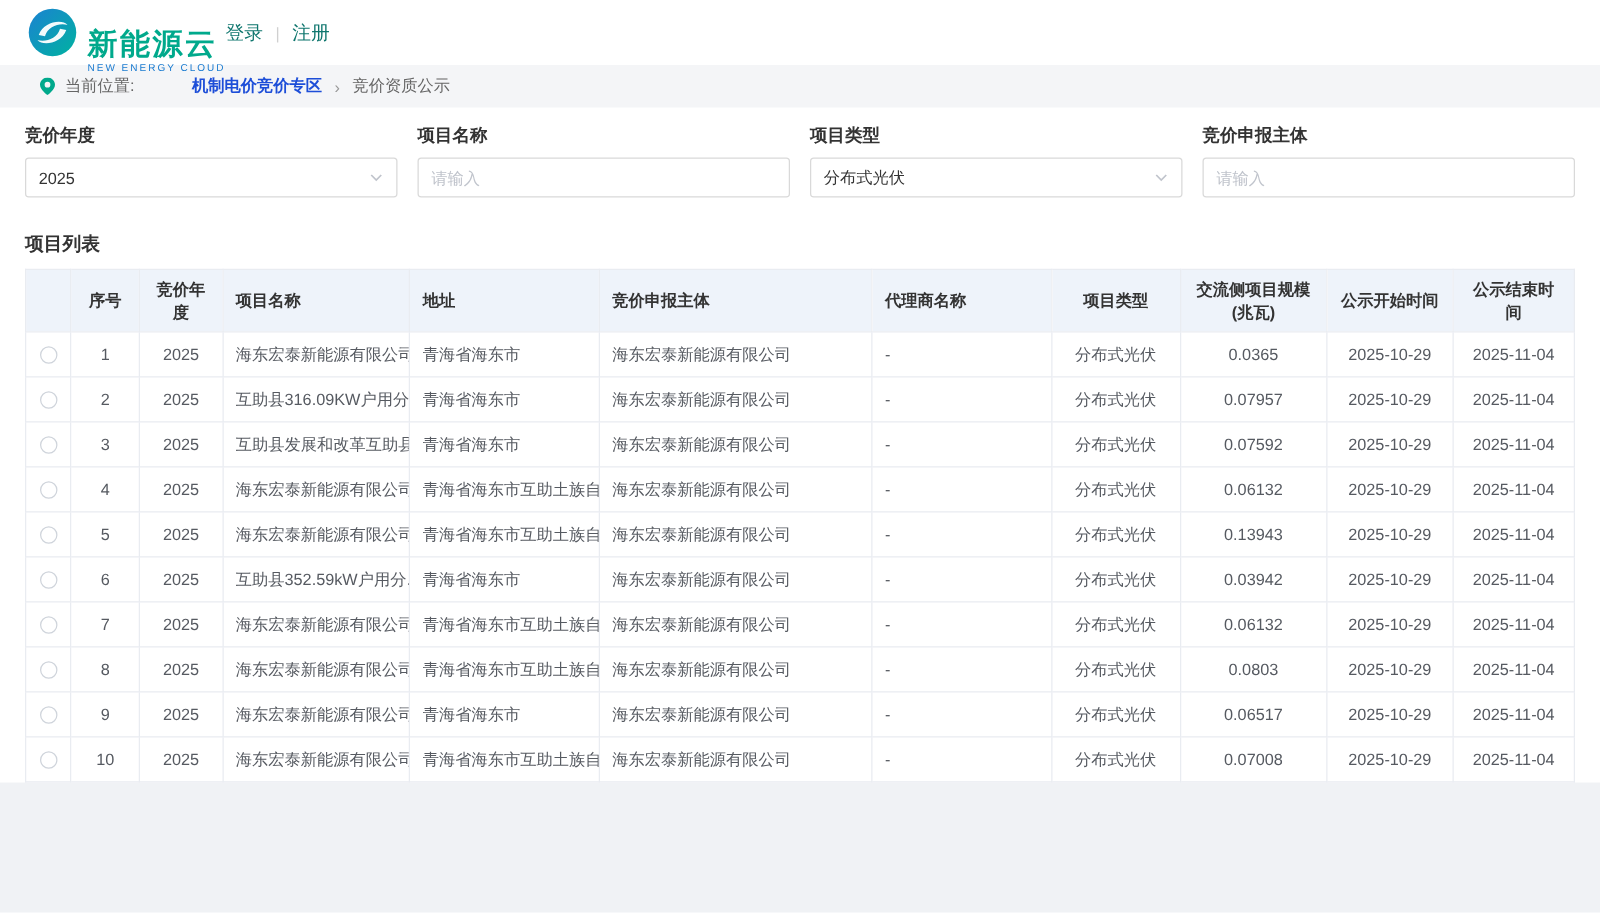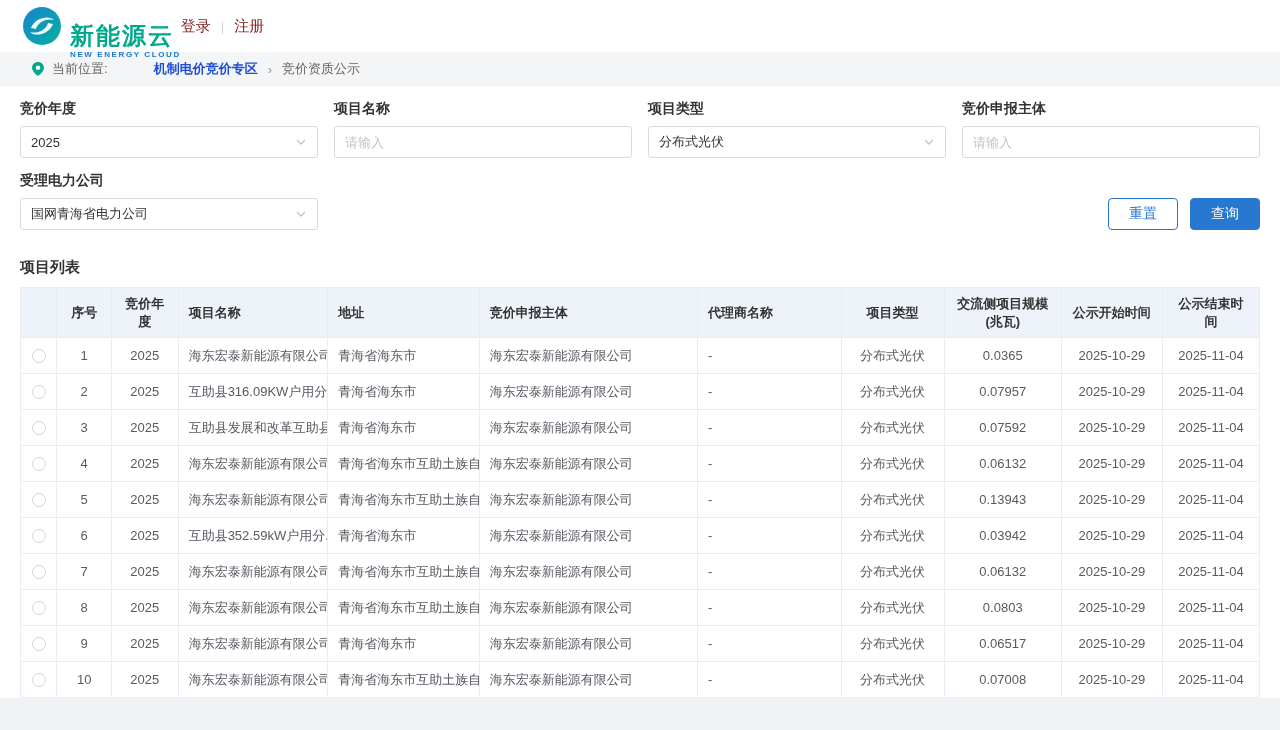--- a/index.html
+++ b/index.html
@@ -18,26 +18,26 @@
 
   
   .topbar {
     height: 52px; background: #fff;
     display: flex; align-items: center;
     padding: 0 22px;
   }
   .logo { display: flex; align-items: center; gap: 8px; cursor: pointer; }
   .logo-text { display: flex; flex-direction: column; line-height: 1; margin-top: 31px; }
   .logo-name { font-size: 24px; font-weight: bold; color: var(--brand-teal); letter-spacing: 2px; }
-  .logo-sub { font-size: 8px; color: var(--logo-blue); letter-spacing: 1.6px; margin-top: 3px; font-weight: bold; }
+  .logo-sub { font-size: 8px; color: var(--logo-blue); letter-spacing: 1.6px; margin-top: 3px; font-weight: normal; }
   .nav { flex: 1; display: flex; justify-content: center; gap: 32px; }
   .nav-item { font-size: 15px; font-weight: bold; color: #1f1f1f; cursor: pointer; text-decoration: none; white-space: nowrap; }
   .nav-item.active { color: #00b38a; }
   .auth { display: flex; align-items: center; gap: 10px; font-size: 15px; color: #1f1f1f; }
-  .auth a { cursor: pointer; text-decoration: none; color: #7f1d1d; }
+  .auth a { cursor: pointer; text-decoration: none; color: #0f766e; }
   .auth .divider { color: #d0d0d0; font-size: 13px; }
 
   
   .breadcrumb-bar {
     height: 34px; background: #f4f5f7;
     display: flex; align-items: center; gap: 6px;
     padding: 0 32px; font-size: 13px; color: #666;
   }
   .pin { display: inline-flex; margin-right: 2px; }
   .bc-section { font-weight: bold; color: #1d4ed8; cursor: pointer; text-decoration: none; margin-left: 40px; }
@@ -163,37 +163,20 @@
               <path d="M2 4l4 4 4-4" fill="none" stroke="#c0c4cc" stroke-width="1.4"></path>
             </svg>
         </span>
       </div>
     </div>
     <div class="filter-field">
       <div class="filter-label">竞价申报主体</div>
       <input class="input" placeholder="请输入" style="">
     </div>
   </div>
-  <div class="filter-row2">
-    <div class="filter-field">
-      <div class="filter-label">受理电力公司</div>
-      <div class="select">
-        <span class="select-value">国网青海省电力公司</span>
-        <span class="chevron">
-          <svg width="12" height="12" viewBox="0 0 12 12">
-              <path d="M2 4l4 4 4-4" fill="none" stroke="#c0c4cc" stroke-width="1.4"></path>
-            </svg>
-        </span>
-      </div>
-    </div>
-    <div class="filter-actions">
-      <button class="btn btn-outline">重置</button>
-      <button class="btn btn-primary">查询</button>
-    </div>
-  </div>
 </section>
 
 <section class="table-card">
   <div class="table-title">项目列表</div>
   <table>
     <thead>
       <tr>
         <th class="w-check"></th>
         <th class="w-seq ta-c">序号</th>
         <th class="w-year ta-c">竞价年度</th>

